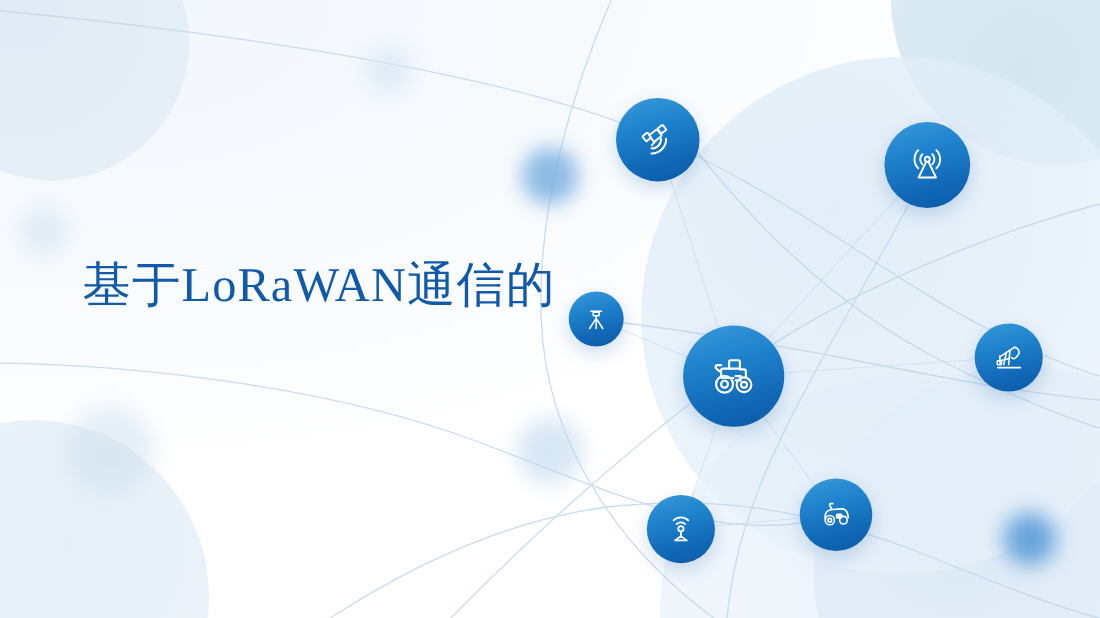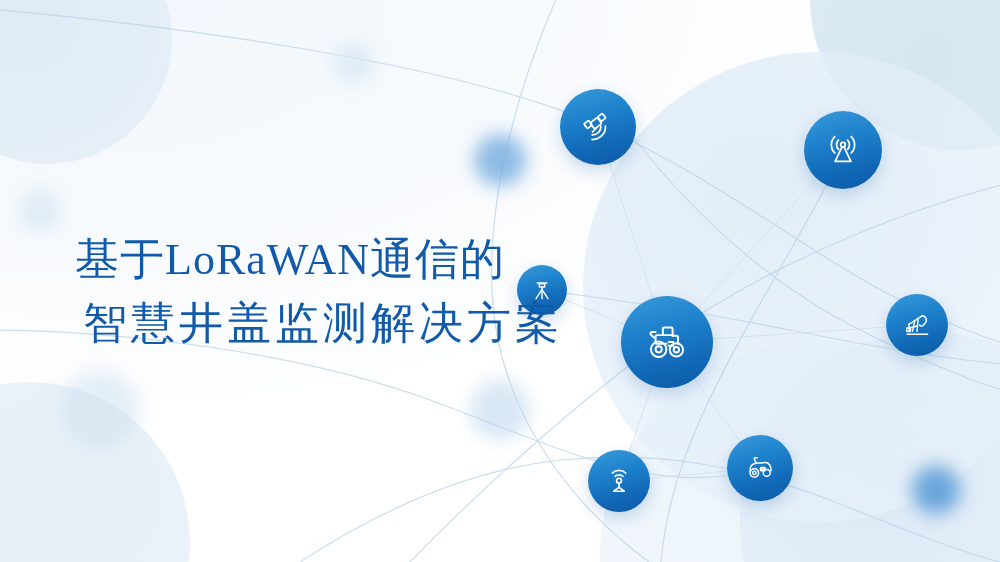--- a/index.html
+++ b/index.html
@@ -224,16 +224,15 @@
         <path d="M19 17.6 L16.4 12.4 a1.4 1.4 0 0 1 1.3 -2 h2.6"></path>
         <rect x="24.6" y="23.4" width="6.4" height="4.4" rx="1"></rect>
         <path d="M26.2 25.2 h3.2"></path>
         <path d="M26.2 26.6 h3.2"></path>
       </svg>
     </span>
   </div>
 
   <div class="title-block">
     <div class="title-line title-line-1">基于LoRaWAN通信的</div>
-    <div class="title-line title-line-2">智慧井盖监测解决方案</div>
   </div>
 
 </div>
 
 </body></html>

